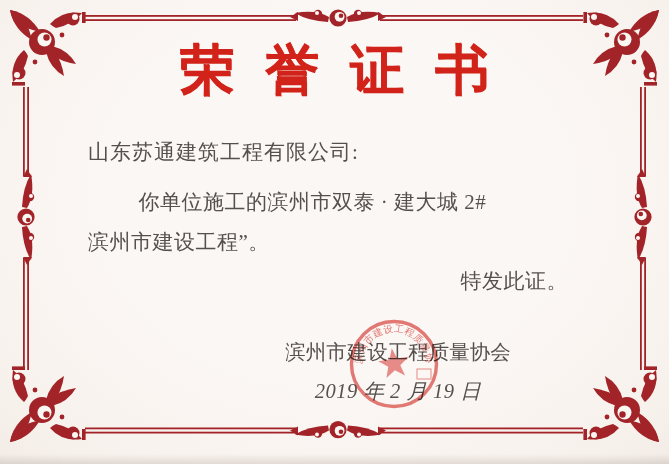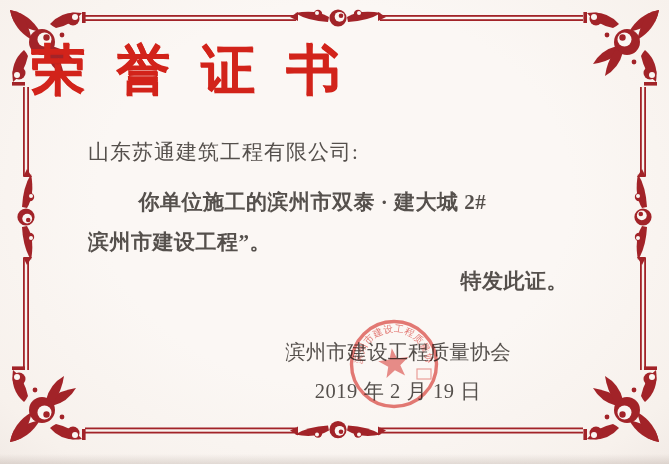--- a/index.html
+++ b/index.html
@@ -8,34 +8,34 @@
     background:radial-gradient(ellipse at 50% 42%, #fbf7f4 50%, #f7f1ec 88%, #f2ebe6 100%);
     font-family:"Liberation Serif","DejaVu Serif",serif;
   }
   .photo::after{
     content:"";position:absolute;left:0;right:0;bottom:0;height:10px;
     background:linear-gradient(to bottom, rgba(120,100,90,0), rgba(120,100,90,.18));
     pointer-events:none;
   }
   .frame{position:absolute;inset:0;width:669px;height:464px;pointer-events:none;}
   .title{
-    position:absolute;top:34px;left:0;width:669px;text-align:left;
+    position:absolute;top:34px;left:0;width:669px;text-align:center;
     font-size:54px;font-weight:bold;color:#d2231a;
     letter-spacing:31px;padding-left:31px;box-sizing:border-box;
     text-shadow:0.5px 0.5px 0 #d2231a;
     white-space:nowrap;
   }
   .body-text{position:absolute;left:88px;top:138px;width:480px;font-size:21px;color:#55504c;}
   .recipient{letter-spacing:1px;}
-  .paragraph{margin-top:17px;line-height:39.5px;letter-spacing:0.5px;font-weight:bold;}
+  .paragraph{margin-top:17px;line-height:39.5px;letter-spacing:0.5px;}
   .indent-lg{text-indent:2.4em;}
   .indent-sm{text-indent:1.6em;text-align:right;}
   .issuer-block{position:absolute;left:283px;top:338px;width:230px;text-align:center;
     font-size:20.5px;color:#55504c;}
-  .issue-date{margin-top:11px;letter-spacing:0.5px;}
+  .issue-date{margin-top:11px;letter-spacing:0.5px;font-style:italic;}
   .seal{position:absolute;left:331px;top:301px;width:126px;height:126px;
     mix-blend-mode:multiply;filter:blur(0.3px);pointer-events:none;}
 </style>
 </head>
 <body>
 
 <div class="photo">
 
   <svg class="frame" viewBox="0 0 669 464" aria-hidden="true">
     <defs>

